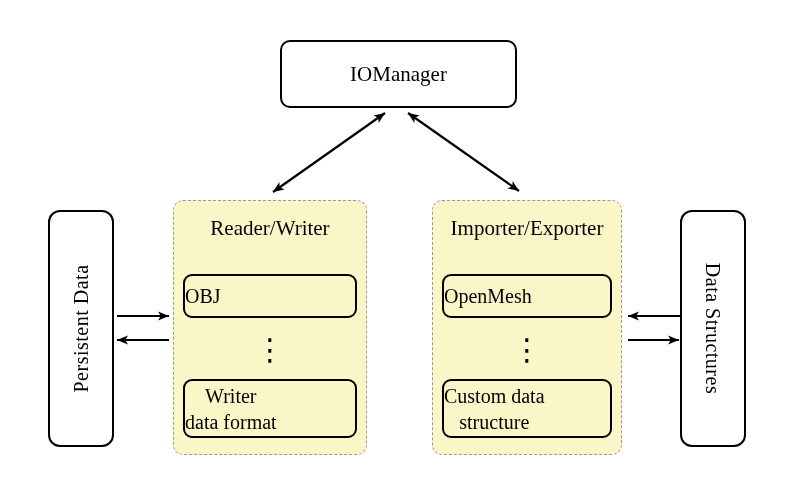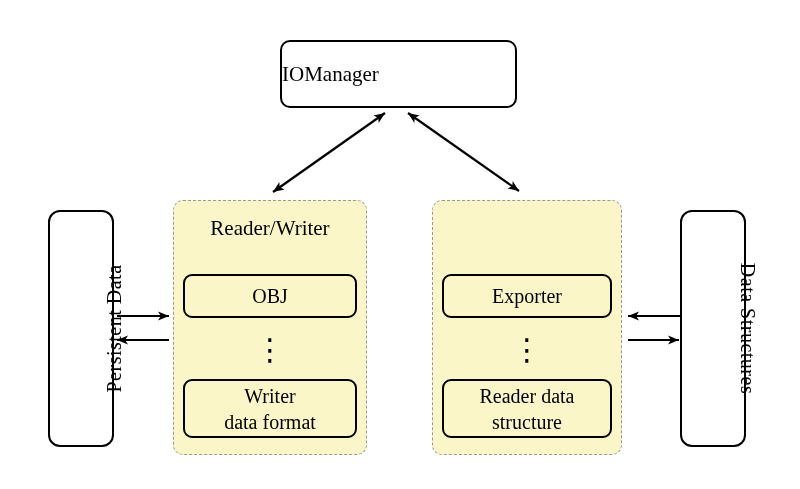--- a/index.html
+++ b/index.html
@@ -31,20 +31,21 @@
   .arrow-layer line { stroke: var(--arrow); stroke-width: 2.2; }
   .arrow-layer .ah-path { fill: var(--arrow); }
 
   .node {
     position: absolute;
     background: var(--node-fill);
     border: 2.8px solid var(--node-border);
     border-radius: 10px;
     display: flex;
     align-items: center;
+    justify-content: center;
   }
 
   .iomanager {
     left: 280px; top: 40px;
     width: 237px; height: 68px;
     font-size: 21px;
   }
 
   .side-node {
     top: 210px;
@@ -82,21 +83,21 @@
   }
 
   .inner-node {
     position: absolute;
     left: 9px; right: 9px;
     background: var(--group-fill);
     border: 2.6px solid var(--node-border);
     border-radius: 9px;
     display: flex;
     align-items: center;
-    justify-content: center;
+    justify-content: flex-start;
     text-align: center;
     font-size: 20px;
     line-height: 26px;
   }
   .inner-top    { top: 73px;  height: 44px; }
   .inner-bottom { top: 178px; height: 59px; }
 
   .dots {
     position: absolute;
     top: 126px; left: 0;
@@ -147,25 +148,26 @@
     <div class="dots">⋮</div>
     <div class="inner-node inner-bottom">
       <span>
         <span>Writer</span><br>
         <span>data format</span>
       </span>
     </div>
   </div>
 
   <div class="group right">
+    <div class="group-title">Importer/Exporter</div>
     <div class="inner-node inner-top">
-      <span>Exporter</span>
+      <span>OpenMesh</span>
     </div>
     <div class="dots">⋮</div>
     <div class="inner-node inner-bottom">
       <span>
-        <span>Reader data</span><br>
+        <span>Custom data</span><br>
         <span>structure</span>
       </span>
     </div>
   </div>
 
 </div>
 
 </body></html>

